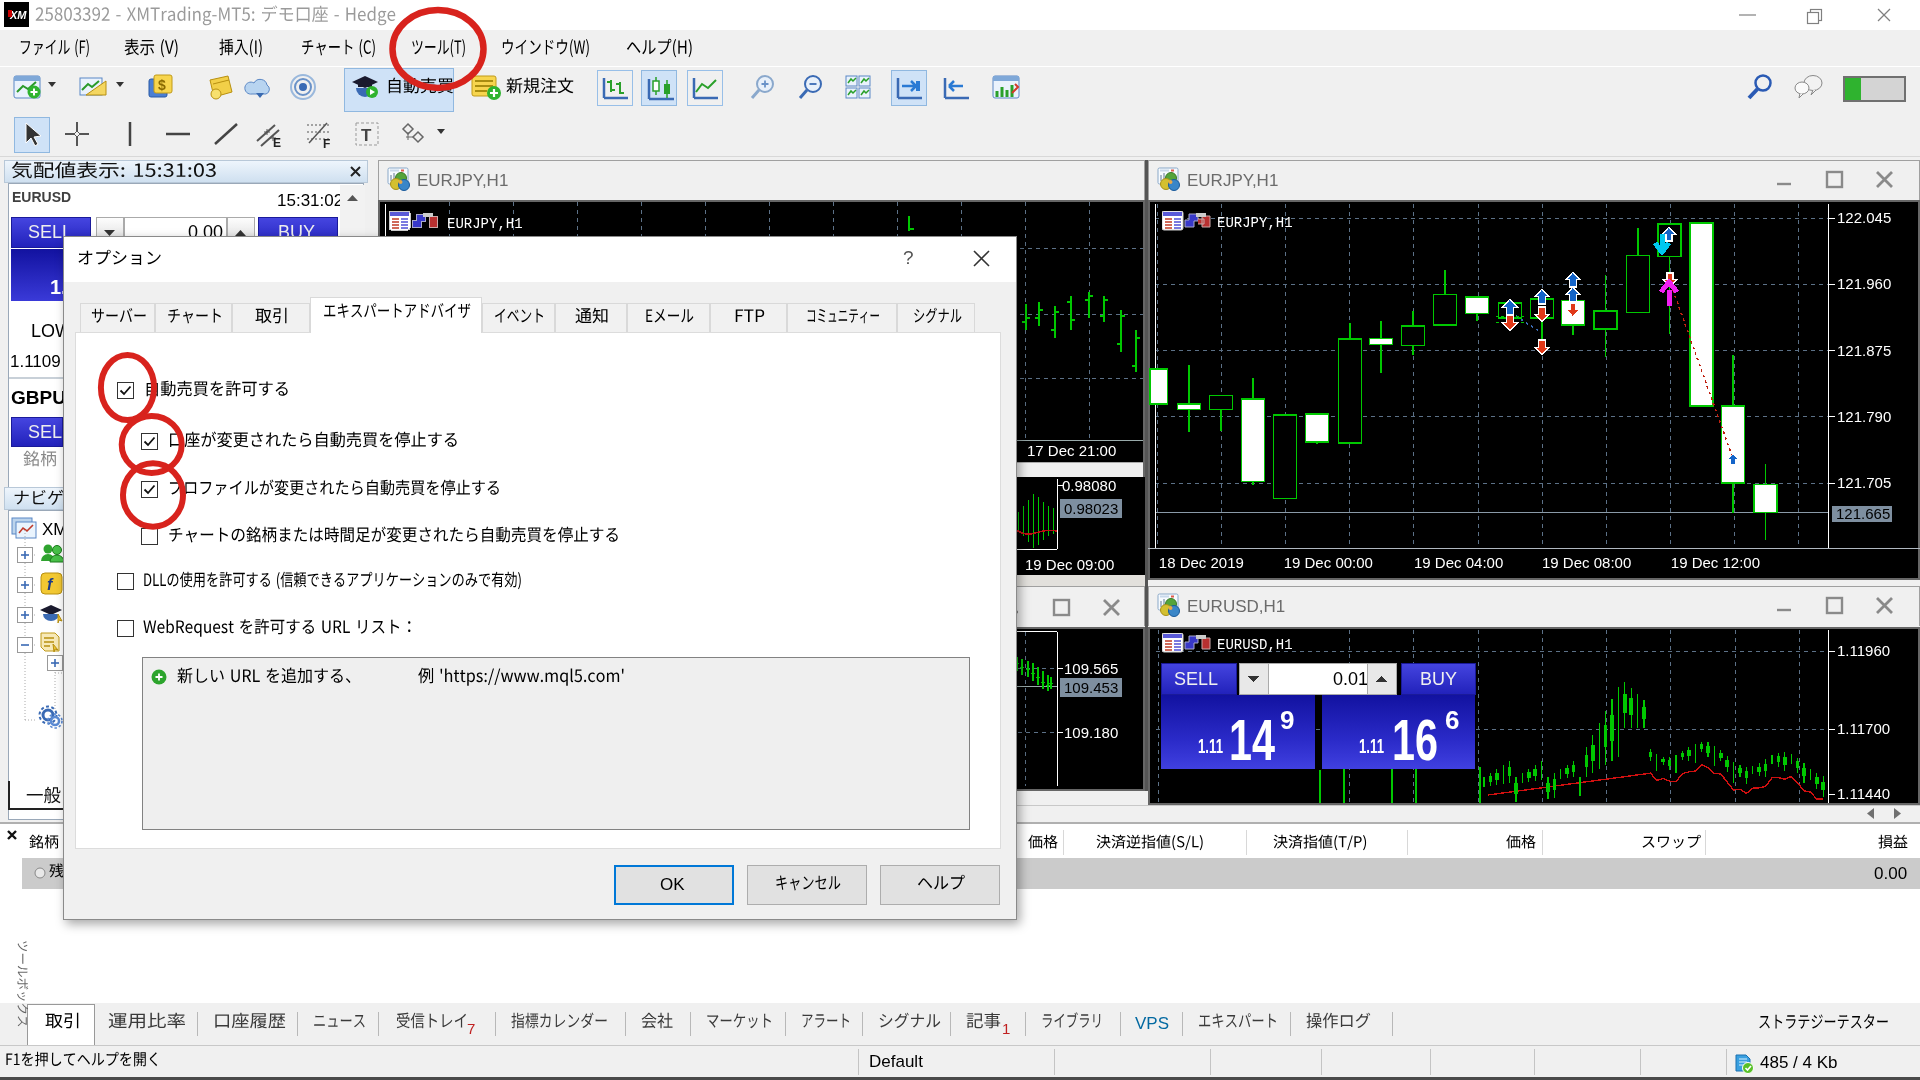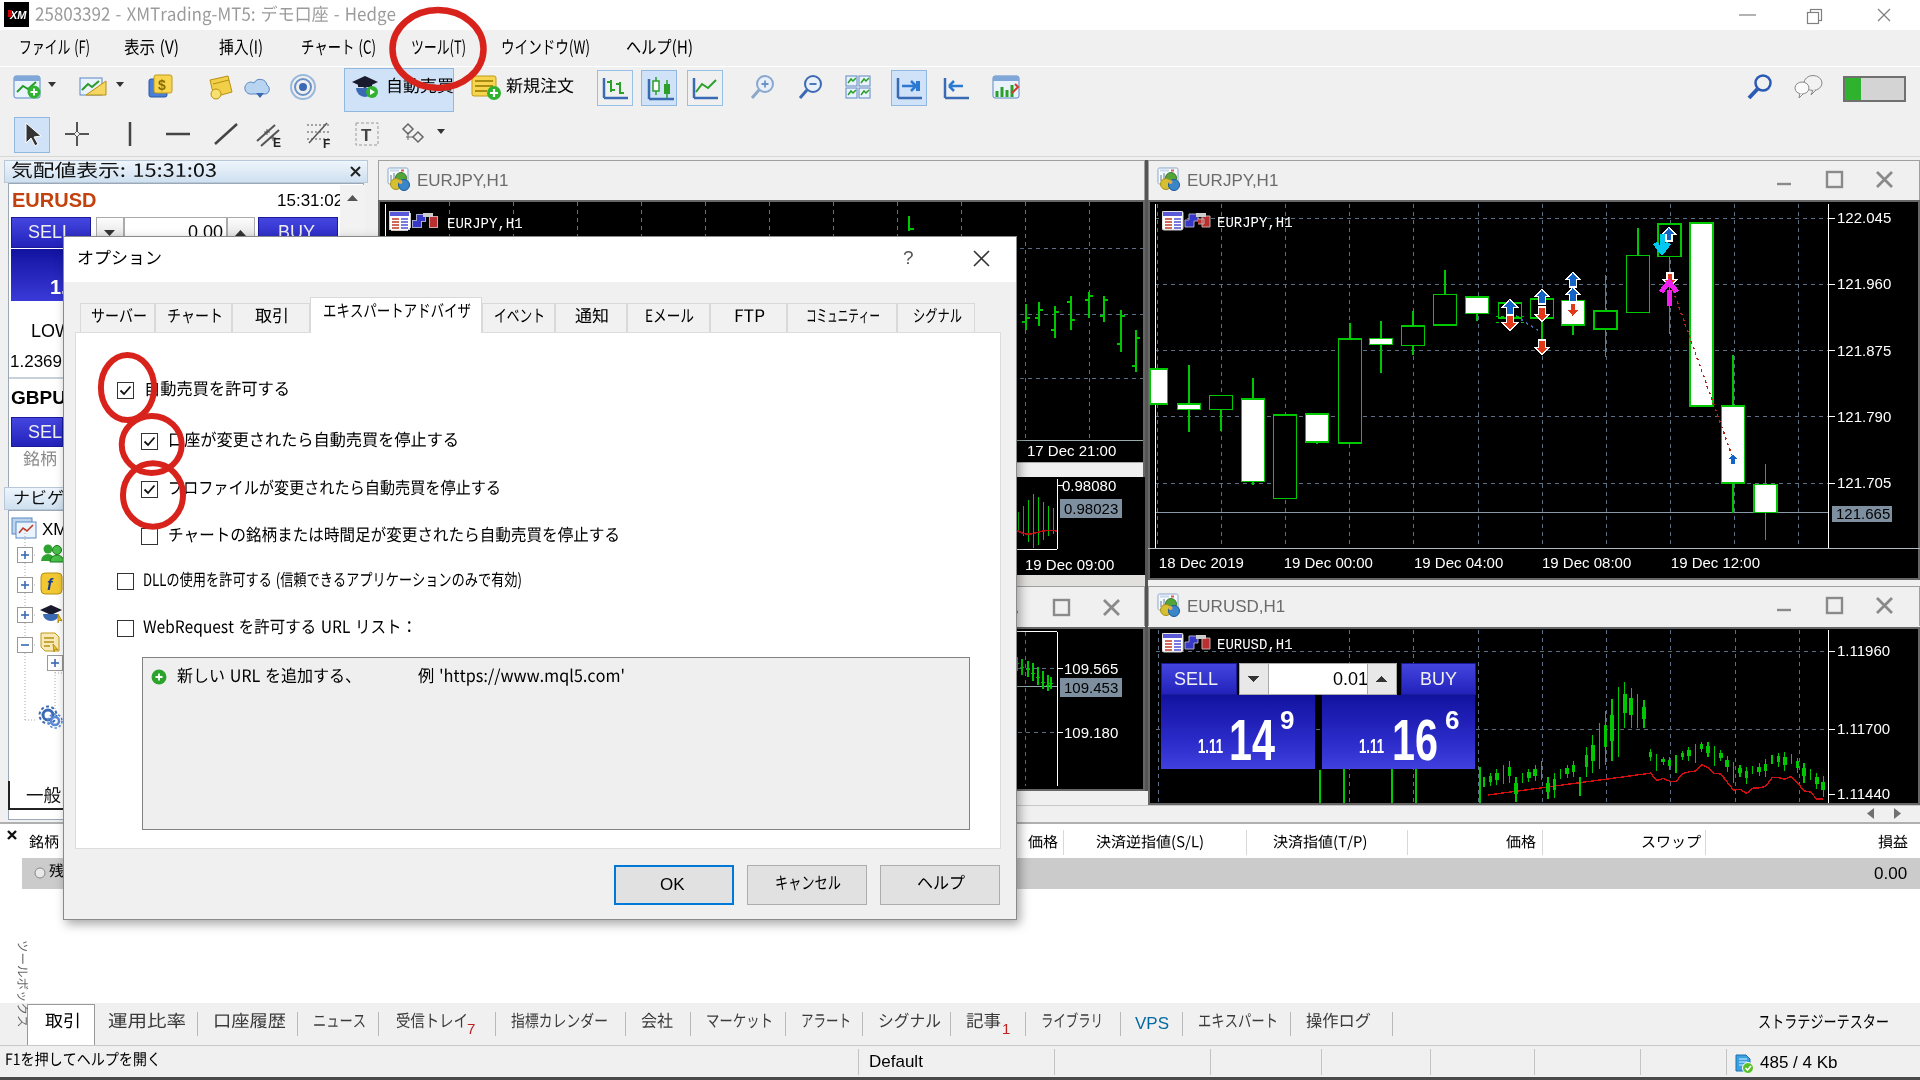--- a/index.html
+++ b/index.html
@@ -331,21 +331,21 @@
         <use href="#g59" transform="translate(135.4 0) scale(0.01800 -0.01800)"></use>
         <use href="#g16" transform="translate(145.4 0) scale(0.01800 -0.01800)"></use>
         <use href="#g3" transform="translate(150.4 0) scale(0.01800 -0.01800)"></use>
         <use href="#g4" transform="translate(160.4 0) scale(0.01800 -0.01800)"></use>
       </g>
     </svg>
     <svg class="icon" style="left:348px;top:164px" width="16" height="16" stroke="#222" stroke-width="2">
       <path d="M3 3 L12 12 M12 3 L3 12"></path>
     </svg>
     <div class="abs" style="left:8px;top:183px;width:356px;height:637px;background:#fff;border:1px solid #9aa8b8"></div>
-    <div class="lt" style="left:12px;top:189px;font-size:20px;font-weight:bold;color:#c2410c">EURUSD</div>
+    <div class="lt" style="left:12px;top:189px;font-size:14px;font-weight:bold;color:#404040">EURUSD</div>
     <div class="lt" style="left:277px;top:191px;font-size:17px;color:#000">15:31:02</div>
     <div class="abs" style="left:340px;top:185px;width:25px;height:633px;background:#f2f2f2"></div>
     <svg class="icon" style="left:344px;top:190px" width="17" height="17" fill="#555">
       <path d="M3 11 L8.5 5 L14 11 Z"></path>
     </svg>
     <div class="abs" style="left:11px;top:217px;width:80px;height:31px;background:linear-gradient(#4545e0,#2222bb);border:1px solid #1a1a9a"></div>
     <div class="lt" style="left:28px;top:222px;font-size:18px;color:#eee">SELL</div>
     <div class="abs" style="left:96px;top:217px;width:28px;height:31px;background:linear-gradient(#fdfdfd,#d8d8d8);border:1px solid #aaa"></div>
     <svg class="icon" style="left:104px;top:230px" width="12" height="8" fill="#333">
       <path d="M0 0 h11 l-5.5 6 z"></path>
@@ -354,21 +354,21 @@
     <div class="lt" style="left:188px;top:222px;font-size:18px;color:#000">0.00</div>
     <div class="abs" style="left:227px;top:217px;width:28px;height:31px;background:linear-gradient(#fdfdfd,#d8d8d8);border:1px solid #aaa"></div>
     <svg class="icon" style="left:235px;top:230px" width="12" height="8" fill="#333">
       <path d="M0 6 h11 l-5.5-6 z"></path>
     </svg>
     <div class="abs" style="left:258px;top:217px;width:80px;height:31px;background:linear-gradient(#4545e0,#2222bb);border:1px solid #1a1a9a"></div>
     <div class="lt" style="left:278px;top:222px;font-size:18px;color:#eee">BUY</div>
     <div class="abs" style="left:11px;top:249px;width:52px;height:52px;background:linear-gradient(#1212a0,#3a3ad8)"></div>
     <div class="lt" style="left:50px;top:276px;font-size:20px;font-weight:bold;color:#fff">1.</div>
     <div class="lt" style="left:31px;top:321px;font-size:18px;color:#000">LOW</div>
-    <div class="lt" style="left:10px;top:352px;font-size:17px;color:#000">1.2369</div>
+    <div class="lt" style="left:10px;top:352px;font-size:17px;color:#000">1.1109</div>
     <div class="abs" style="left:9px;top:377px;width:54px;height:2px;background:#c8d0d8"></div>
     <div class="lt" style="left:11px;top:387px;font-size:19px;font-weight:bold;color:#000">GBPUS</div>
     <div class="abs" style="left:11px;top:417px;width:52px;height:30px;background:linear-gradient(#4545e0,#2222bb);border:1px solid #1a1a9a"></div>
     <div class="lt" style="left:28px;top:422px;font-size:18px;color:#eee">SELL</div>
     <svg class="jp" style="left:22.0px;top:451.0px;" width="36" height="19" fill="#888">
       <g transform="translate(1 13.94) scale(1.0000 1)">
         <use href="#g60" transform="translate(0 0) scale(0.01700 -0.01700)"></use>
         <use href="#g61" transform="translate(17 0) scale(0.01700 -0.01700)"></use>
       </g>
     </svg>

